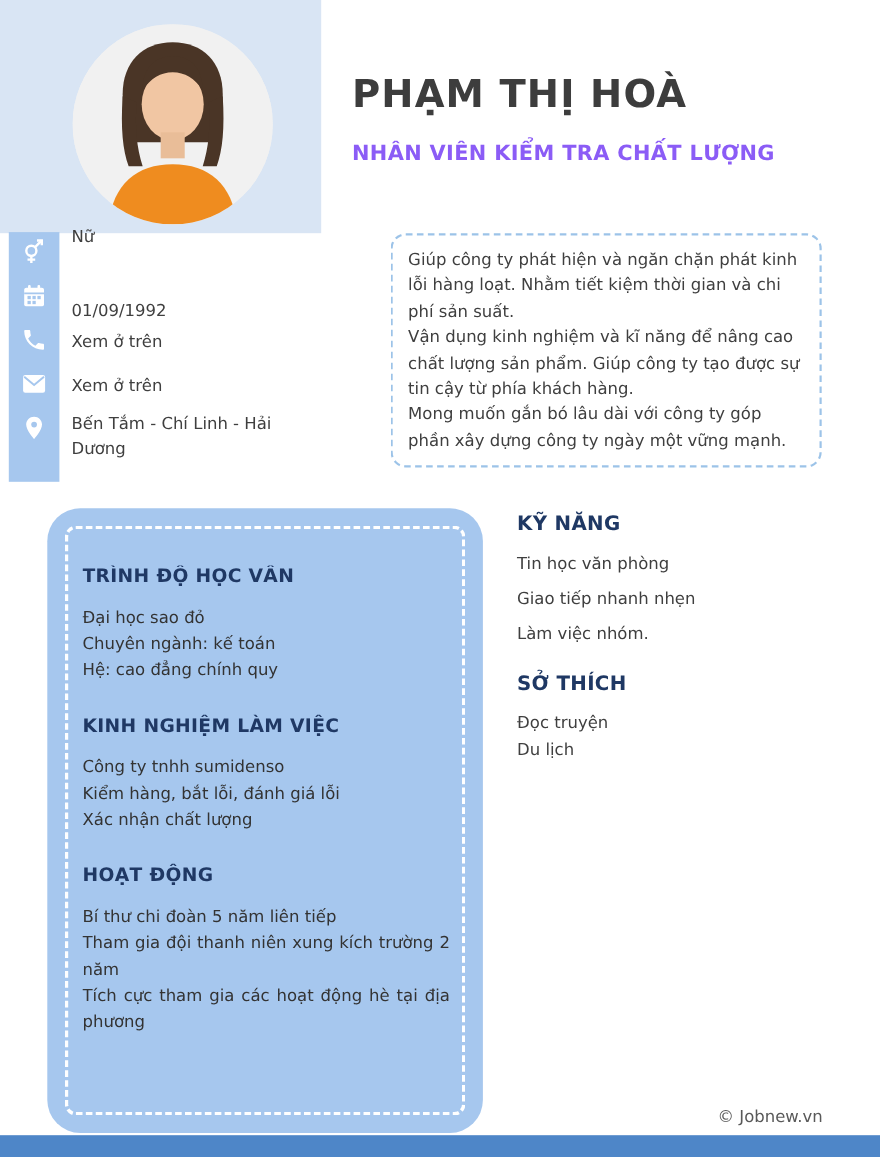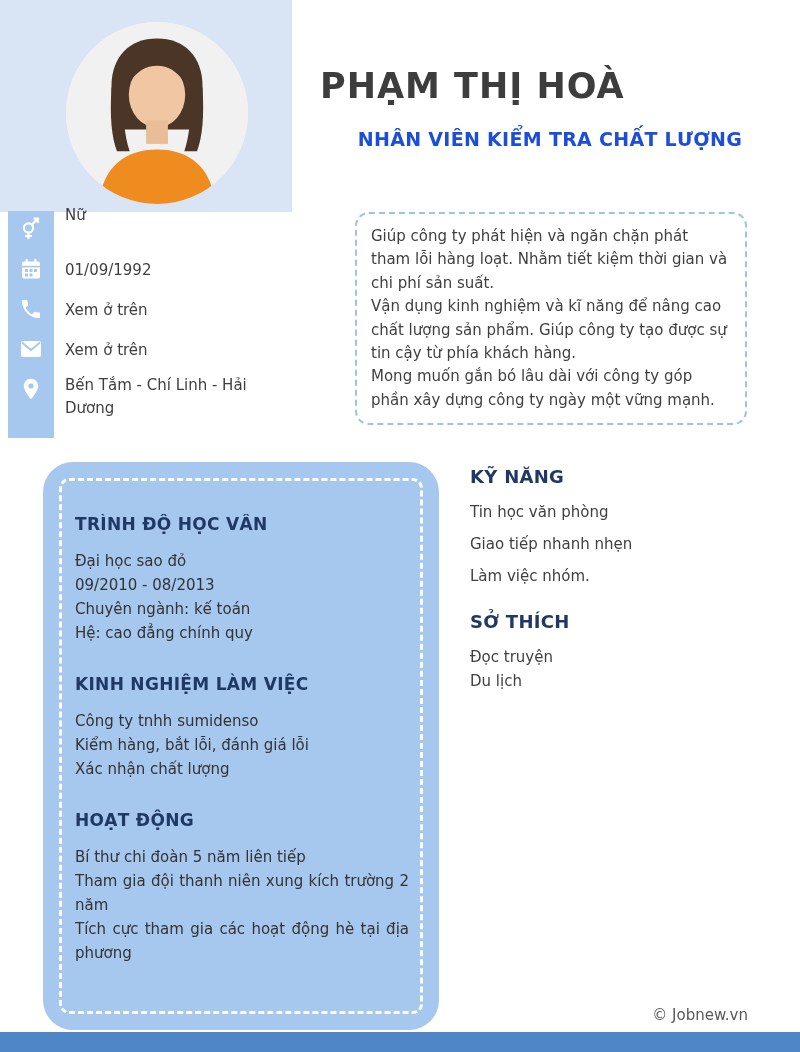--- a/index.html
+++ b/index.html
@@ -8,21 +8,21 @@
   .page { position: relative; width: 800px; height: 1052px; background: #ffffff; overflow: hidden; padding-left: 32px; }
 
   
   .photo-block { position: absolute; left: 0; top: 0; width: 292px; height: 212px; background: #d9e5f4; }
   .photo-circle { position: absolute; left: 66px; top: 22px; width: 182px; height: 182px;
                   border-radius: 50%; overflow: hidden; background: #f1f1f1; }
   .photo-circle svg { display: block; width: 100%; height: 100%; }
   .name { position: absolute; left: 320px; top: 66px; width: 460px;
           font-size: 35px; font-weight: bold; color: #3d3d3d; letter-spacing: 1px; }
   .job-title { position: absolute; left: 320px; top: 128px; width: 460px;
-               font-size: 19px; font-weight: bold; color: #1d4ed8; letter-spacing: .3px; text-align: center; }
+               font-size: 19px; font-weight: bold; color: #8b5cf6; letter-spacing: .3px; }
 
   
   .contact-strip { position: absolute; left: 8px; top: 211px; width: 46px; height: 227px; background: #a6c7ee; }
   .contact-strip .icon { position: absolute; left: 11px; width: 24px; height: 24px; }
   .contact-strip .icon svg { display: block; width: 24px; height: 24px; }
   .contact-text { position: absolute; left: 65px; font-size: 15px; color: #3f3f3f; line-height: 1.5; }
   .contact-text.addr { width: 215px; }
 
   
   .objective { position: absolute; left: 355px; top: 212px; width: 392px;
@@ -108,38 +108,37 @@
     </span>
     <span class="icon" style="top:166px">
       <svg viewBox="0 0 24 24">
         <path fill="#fff" d="M12 1.8c-4 0-7.2 3.2-7.2 7.2 0 5.4 7.2 13.2 7.2 13.2s7.2-7.8 7.2-13.2c0-4-3.2-7.2-7.2-7.2z"></path>
         <circle cx="12" cy="9" r="2.6" fill="#a6c7ee"></circle>
       </svg>
     </span>
   </div>
 
   <div class="contact-text" style="top:204px">Nữ</div>
-  <div class="contact-text" style="top:259px">01/09/1992</div>
+  <div class="contact-text" style="top:271px">01/09/1992</div>
   <div class="contact-text" style="top:299px">Xem ở trên</div>
   <div class="contact-text" style="top:339px">Xem ở trên</div>
   <div class="contact-text addr" style="top:374px">Bến Tắm - Chí Linh - Hải Dương</div>
 
   <div class="objective">
-    <p>Giúp công ty phát hiện và ngăn chặn phát tham lỗi hàng loạt. Nhằm tiết kiệm thời gian và chi phí sản suất.</p>
+    <p>Giúp công ty phát hiện và ngăn chặn phát kinh lỗi hàng loạt. Nhằm tiết kiệm thời gian và chi phí sản suất.</p>
     <p>Vận dụng kinh nghiệm và kĩ năng để nâng cao chất lượng sản phẩm. Giúp công ty tạo được sự tin cậy từ phía khách hàng.</p>
     <p>Mong muốn gắn bó lâu dài với công ty góp phần xây dựng công ty ngày một vững mạnh.</p>
   </div>
 
   <div class="blue-box">
     <div class="dash-frame"></div>
     <div class="box-content">
       <section>
         <h3>TRÌNH ĐỘ HỌC VẤN</h3>
         <p>Đại học sao đỏ</p>
-        <p>09/2010 - 08/2013</p>
         <p>Chuyên ngành: kế toán</p>
         <p>Hệ: cao đẳng chính quy</p>
       </section>
       <section>
         <h3>KINH NGHIỆM LÀM VIỆC</h3>
         <p>Công ty tnhh sumidenso</p>
         <p>Kiểm hàng, bắt lỗi, đánh giá lỗi</p>
         <p>Xác nhận chất lượng</p>
       </section>
       <section>

